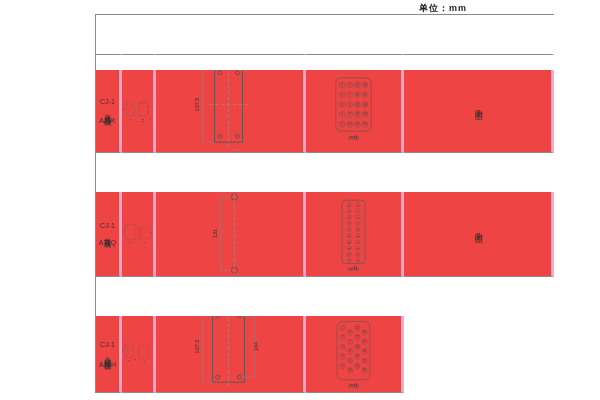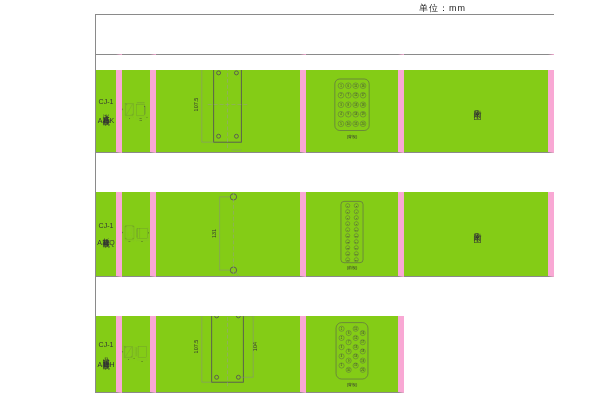--- a/index.html
+++ b/index.html
@@ -1,31 +1,31 @@
 <!DOCTYPE html>
 <html><head>
 <meta charset="utf-8">
 <style>
   html,body{margin:0;padding:0;}
   body{
     width:600px;height:400px;position:relative;overflow:hidden;
     background:#ffffff;font-family:"Liberation Sans", sans-serif;color:#333;
   }
-  .unit{position:absolute;left:419px;top:2px;font-size:9px;letter-spacing:1px;color:#222;}
+  .unit{position:absolute;left:419px;top:2px;font-size:9px;letter-spacing:1px;color:#222;font-weight:bold;}
   .tbl{
     position:absolute;left:95px;top:14px;
     display:grid;
     grid-template-columns:26px 34px 150px 98px 150px;
     grid-template-rows:16px 122px 124px 116px;
     border-top:1px solid #8a8a8a;border-left:1px solid #8a8a8a;background:#fff;
   }
   .cell{
-    border-right:6px solid #f9a8d4;border-bottom:1px solid #8a8a8a;
+    border-right:3px solid #f9a8d4;border-bottom:1px solid #8a8a8a;
     display:flex;align-items:center;justify-content:center;
-    overflow:hidden;background:#84cc16;margin-top:39px;
+    overflow:hidden;background:#ef4444;margin-top:39px;
   }
   .th{font-size:8px;color:#222;letter-spacing:1px;white-space:nowrap;}
   .fig{font-size:8px;}
   .vtext{writing-mode:vertical-rl;text-orientation:upright;letter-spacing:2px;}
   .struct{flex-direction:column;gap:3px;font-size:7px;padding:3px 0;}
   .struct .vtext{font-size:7px;letter-spacing:1px;line-height:1.1;}
   svg{display:block;}
   .draw{stroke:#555;fill:none;stroke-width:0.9;}
   .thin{stroke:#888;fill:none;stroke-width:0.5;}
   .dash{stroke:#9a9a9a;fill:none;stroke-width:0.5;stroke-dasharray:4 2;}

